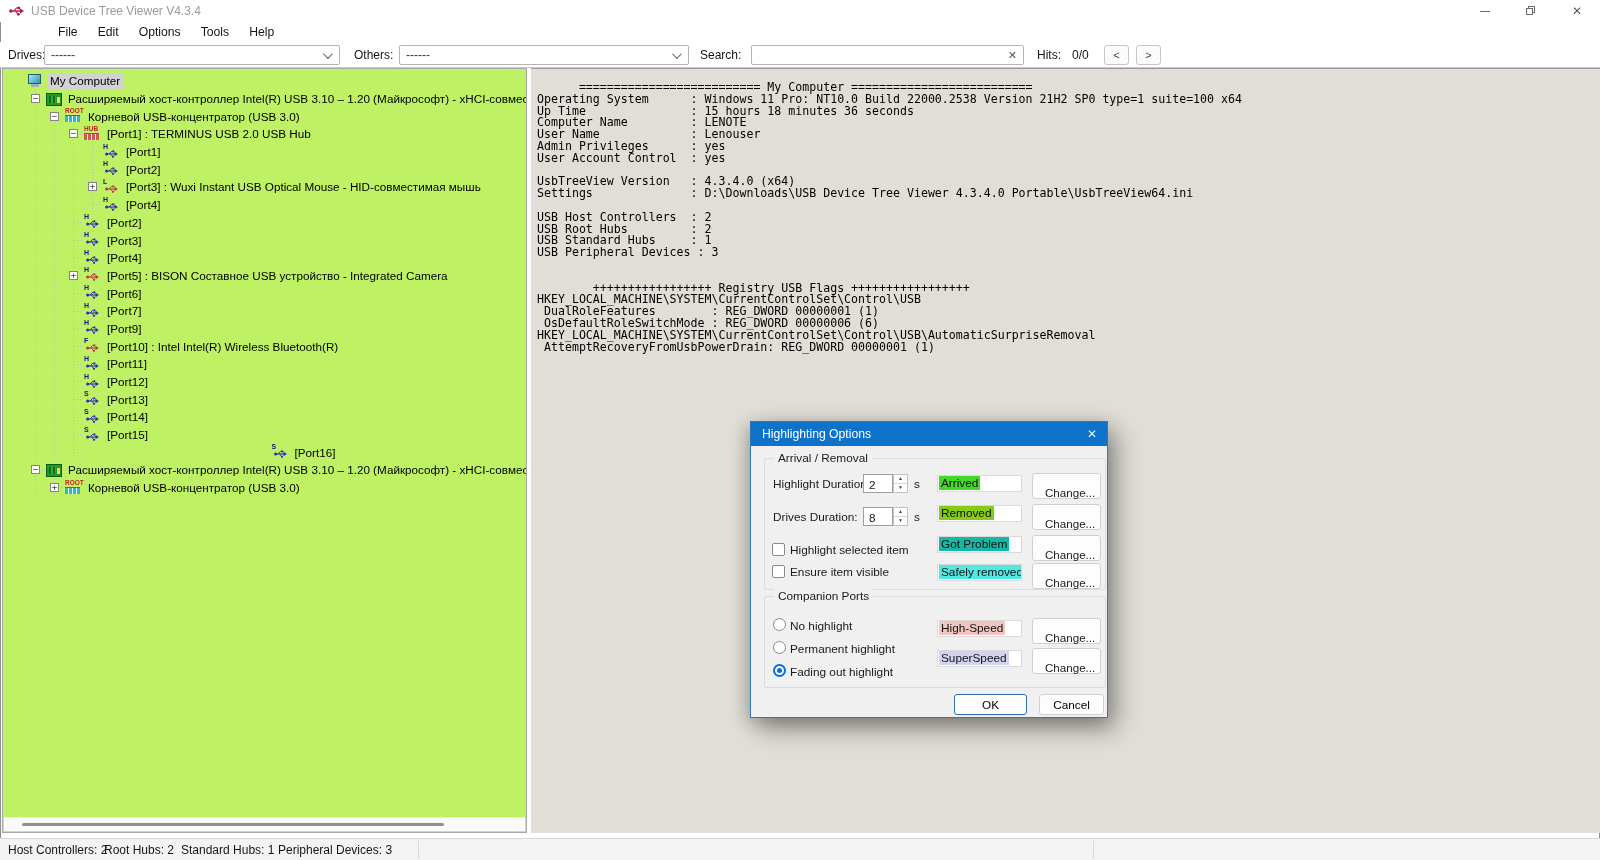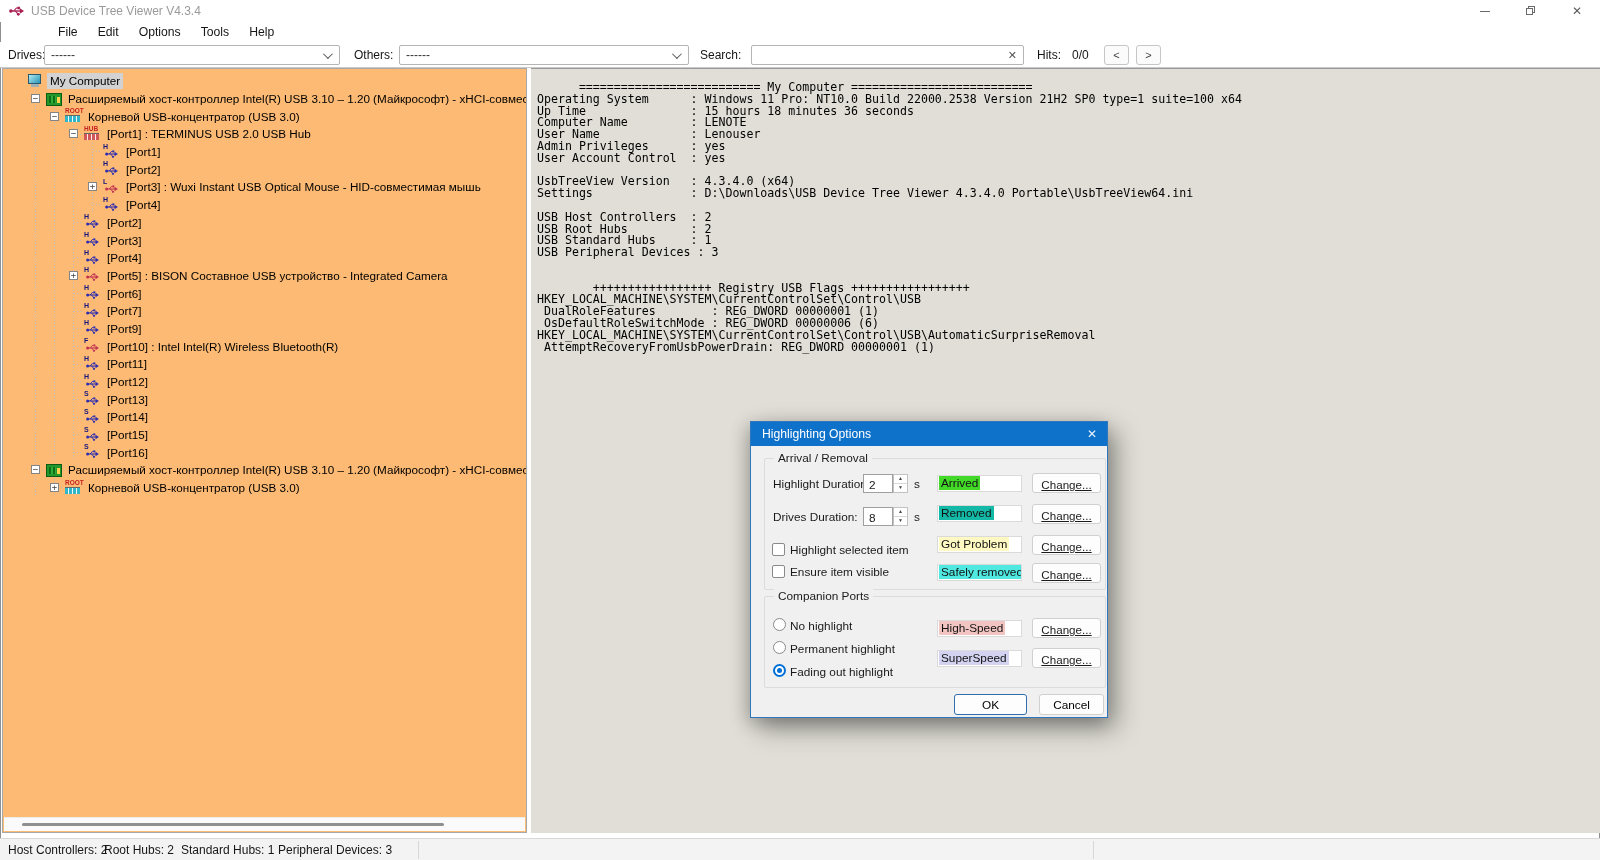--- a/index.html
+++ b/index.html
@@ -22,21 +22,21 @@
   
   .toolbar{position:absolute;left:0;top:42px;right:0;height:25px;background:#fff;border-bottom:1px solid #c9c9c9;}
   .tlabel{position:absolute;top:6px;font-size:12px;color:#161616;white-space:nowrap;}
   .combo{position:absolute;top:3px;height:20px;background:#fff;border:1px solid #b5b5b5;border-radius:2px;box-sizing:border-box;display:flex;align-items:center;}
   .combo-val{padding-left:6px;font-size:12px;color:#333;letter-spacing:0;}
   .chev{margin-left:auto;margin-right:9px;width:6px;height:6px;border-right:1px solid #5a5a5a;border-bottom:1px solid #5a5a5a;transform:rotate(45deg) translateY(-2px);}
   .searchbox{position:absolute;top:3px;height:20px;background:#fff;border:1px solid #b5b5b5;border-radius:2px;box-sizing:border-box;}
   .clear{position:absolute;right:6px;top:3px;font-size:11px;color:#555;}
   .navbtn{position:absolute;top:3px;width:25px;height:20px;background:#fbfbfb;border:1px solid #c6c6c6;border-radius:3px;font-size:11px;color:#444;font-family:inherit;padding:0;}
   
-  .treepane{position:absolute;left:2px;top:68px;width:525px;height:765px;background:#fdba74;border:1px solid #a8a8a8;box-sizing:border-box;overflow:hidden;padding-left:24px;}
+  .treepane{position:absolute;left:2px;top:68px;width:525px;height:765px;background:#bef264;border:1px solid #a8a8a8;box-sizing:border-box;overflow:hidden;padding-left:24px;}
   .tree{position:absolute;left:0;top:3px;right:0;}
   .trow{position:relative;height:17.7px;display:flex;align-items:center;font-size:11.7px;white-space:nowrap;color:#000;}
   .vg{position:absolute;top:0;bottom:0;width:1px;background:repeating-linear-gradient(to bottom,#bdbdbd 0 1px,transparent 1px 3px);}
   .hg{position:absolute;top:8.6px;height:1px;background:repeating-linear-gradient(to right,#bdbdbd 0 1px,transparent 1px 3px);}
   .exp{position:absolute;top:4.3px;width:9px;height:9px;border:1px solid #848484;background:#fff;box-sizing:border-box;
     font:9px/6px "DejaVu Sans Mono",monospace;text-align:center;color:#444;z-index:2;}
   .tlbl{padding:1.5px 3px;}
   .tlbl.sel{background:#d2d2d2;}
   .ic{position:relative;width:17px;height:14px;flex:none;margin-right:3px;}
   .ic-computer .scr{position:absolute;left:1px;top:0;width:13px;height:10px;border:1px solid #2a5a6a;box-sizing:border-box;
@@ -69,21 +69,21 @@
   .dlg-close{margin-left:auto;padding:0 10px;font-size:12px;color:#eaf3fc;}
   .grp{position:absolute;border:1px solid #dcdcdc;border-radius:2px;}
   .grp-lbl{position:absolute;top:-8px;left:9px;background:#f0f0f0;padding:0 4px;font-size:11.8px;color:#1a1a1a;}
   .dlbl{position:absolute;font-size:11.8px;color:#1a1a1a;white-space:nowrap;}
   .num{position:absolute;width:30px;height:19px;border:1px solid #9f9f9f;background:#fff;box-sizing:border-box;font-size:11.8px;padding:2.5px 0 0 5px;}
   .spin{position:absolute;width:15px;height:19px;border:1px solid #c2c2c2;background:#fff;box-sizing:border-box;display:flex;flex-direction:column;}
   .spin i{flex:1;font-style:normal;font-size:5px;line-height:7px;text-align:center;color:#444;}
   .spin i:first-child{border-bottom:1px solid #d8d8d8;}
   .hlf{position:absolute;width:85px;height:17px;background:#fff;border:1px solid #dadada;box-sizing:border-box;font-size:11.8px;line-height:13px;padding:1px 1px;white-space:nowrap;overflow:hidden;}
   .hlf span{padding:0 2px;color:#111;}
-  .btn{position:absolute;width:69px;height:20px;background:#fdfdfd;border:1px solid #d0d0d0;border-radius:3px;font-size:11.6px;color:#1a1a1a;font-family:inherit;padding:4px;text-decoration:underline;}
+  .btn{position:absolute;width:69px;height:20px;background:#fdfdfd;border:1px solid #d0d0d0;border-radius:3px;font-size:11.6px;color:#1a1a1a;font-family:inherit;padding:12px;}
   .cb{position:absolute;width:13px;height:13px;border:1px solid #8a8a8a;border-radius:2px;background:#fff;box-sizing:border-box;}
   .rd{position:absolute;width:13px;height:13px;border:1px solid #8a8a8a;border-radius:50%;background:#fff;box-sizing:border-box;}
   .rd.sel{border:2px solid #0070d6;}
   .rd.sel::after{content:"";position:absolute;left:2px;top:2px;right:2px;bottom:2px;background:#0070d6;border-radius:50%;}
   .okbtn{position:absolute;width:73px;height:21px;background:#fdfdfd;border:1px solid #2f6fae;border-radius:3px;font-size:11.8px;font-family:inherit;padding:0;}
   .cancelbtn{position:absolute;width:65px;height:21px;background:#fdfdfd;border:1px solid #d0d0d0;border-radius:3px;font-size:11.8px;font-family:inherit;padding:0;}
 </style>
 </head>
 <body>
 
@@ -504,21 +504,21 @@
               <path d="M1.6 5 H10.4" stroke="currentColor" stroke-width="1.1" fill="none"></path>
               <path d="M9.5 2.8 L12.9 5 L9.5 7.2 Z" fill="currentColor"></path>
               <path d="M4.2 5 L6.4 2.5 H7.5" stroke="currentColor" stroke-width="1" fill="none"></path>
               <rect x="7.3" y="1.4" width="2" height="2" fill="currentColor"></rect>
               <path d="M5.6 5 L7.6 7.4" stroke="currentColor" stroke-width="1" fill="none"></path>
               <circle cx="8" cy="7.8" r="1.1" fill="currentColor"></circle>
             </svg>
           </span>
           <span class="tlbl">[Port15]</span>
         </div>
-        <div class="trow" style="padding-left: 81px;">
+        <div class="trow" style="padding-left: 81px; justify-content: center;">
           <span class="vg" style="left: 32px;"></span>
           <span class="vg" style="left: 51px;"></span>
           <span class="vg" style="left: 70px;"></span>
           <span class="hg" style="left: 71px; width: 9px;"></span>
           <span class="ic ic-port c-blue">
             <em>S</em>
             <svg width="13" height="10" viewBox="0 0 13 10">
               <circle cx="1.6" cy="5" r="1.5" fill="currentColor"></circle>
               <path d="M1.6 5 H10.4" stroke="currentColor" stroke-width="1.1" fill="none"></path>
               <path d="M9.5 2.8 L12.9 5 L9.5 7.2 Z" fill="currentColor"></path>
@@ -608,26 +608,26 @@
       <span class="hlf" style="left:172px;top:16px"><span style="background-color: rgb(66, 217, 41);">Arrived</span></span>
       <button class="btn" style="left:267px;top:14px">Change...</button>
 
       <span class="dlbl" style="left:8px;top:51px">Drives Duration:</span>
       <span class="num" style="left:98px;top:48px">8</span>
       <span class="spin" style="left:128px;top:48px">
           <i>▲</i>
           <i>▼</i>
         </span>
       <span class="dlbl" style="left:149px;top:51px">s</span>
-      <span class="hlf" style="left:172px;top:46px"><span style="background-color: #14b8a6;">Removed</span></span>
+      <span class="hlf" style="left:172px;top:46px"><span style="background-color: #84cc16;">Removed</span></span>
       <button class="btn" style="left:267px;top:45px">Change...</button>
 
       <span class="cb" style="left:7px;top:84px"></span>
       <span class="dlbl" style="left:25px;top:84px">Highlight selected item</span>
-      <span class="hlf" style="left:172px;top:77px"><span style="background-color: #fef9c3;">Got Problem</span></span>
+      <span class="hlf" style="left:172px;top:77px"><span style="background-color: #14b8a6;">Got Problem</span></span>
       <button class="btn" style="left:267px;top:76px">Change...</button>
 
       <span class="cb" style="left:7px;top:106px"></span>
       <span class="dlbl" style="left:25px;top:106px">Ensure item visible</span>
       <span class="hlf" style="left:172px;top:105px"><span style="background-color: rgb(79, 233, 225);">Safely removed</span></span>
       <button class="btn" style="left:267px;top:104px">Change...</button>
     </div>
 
     <div class="grp" style="left:13px;top:174px;width:340px;height:90px">
       <span class="grp-lbl">Companion Ports</span>

